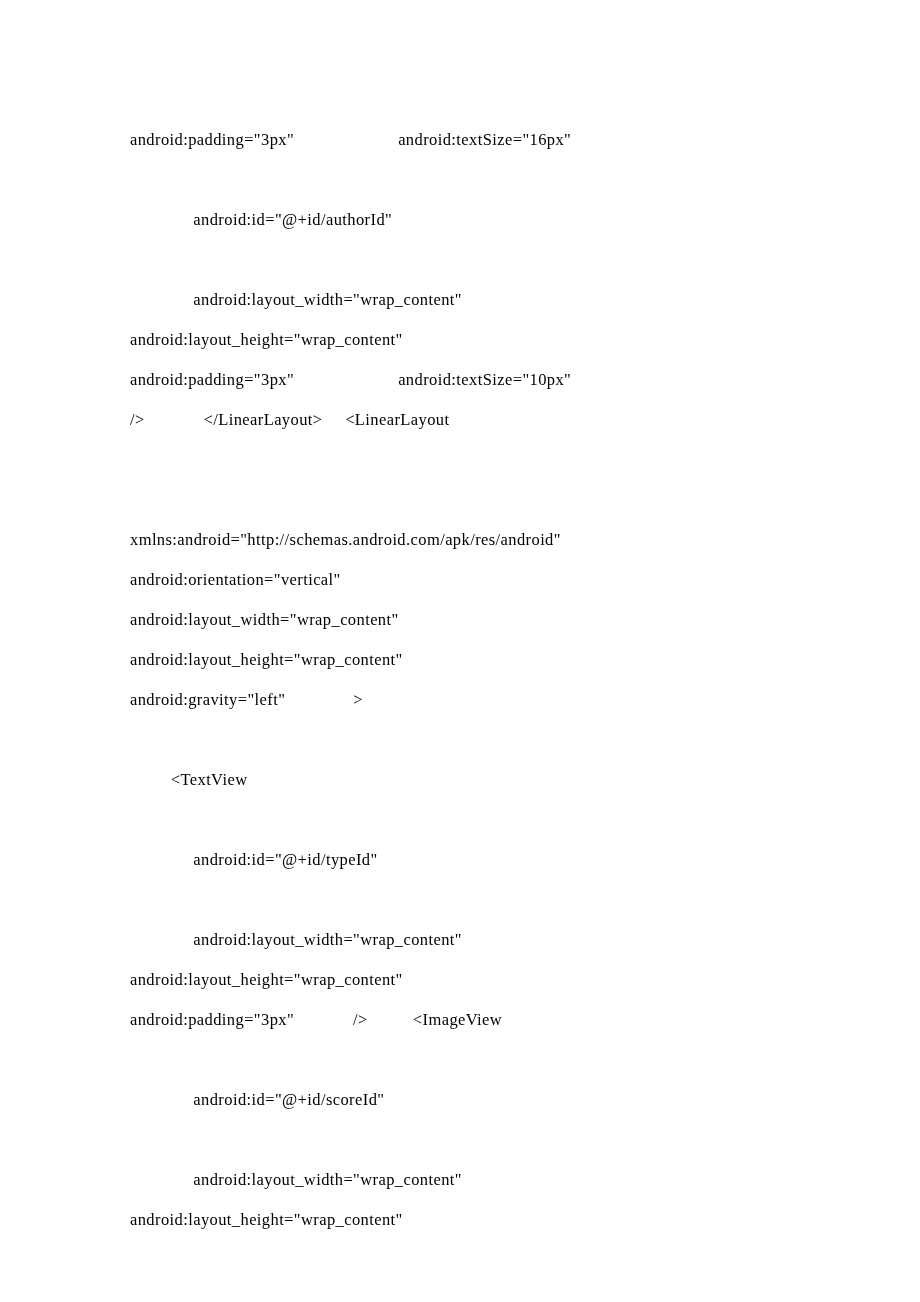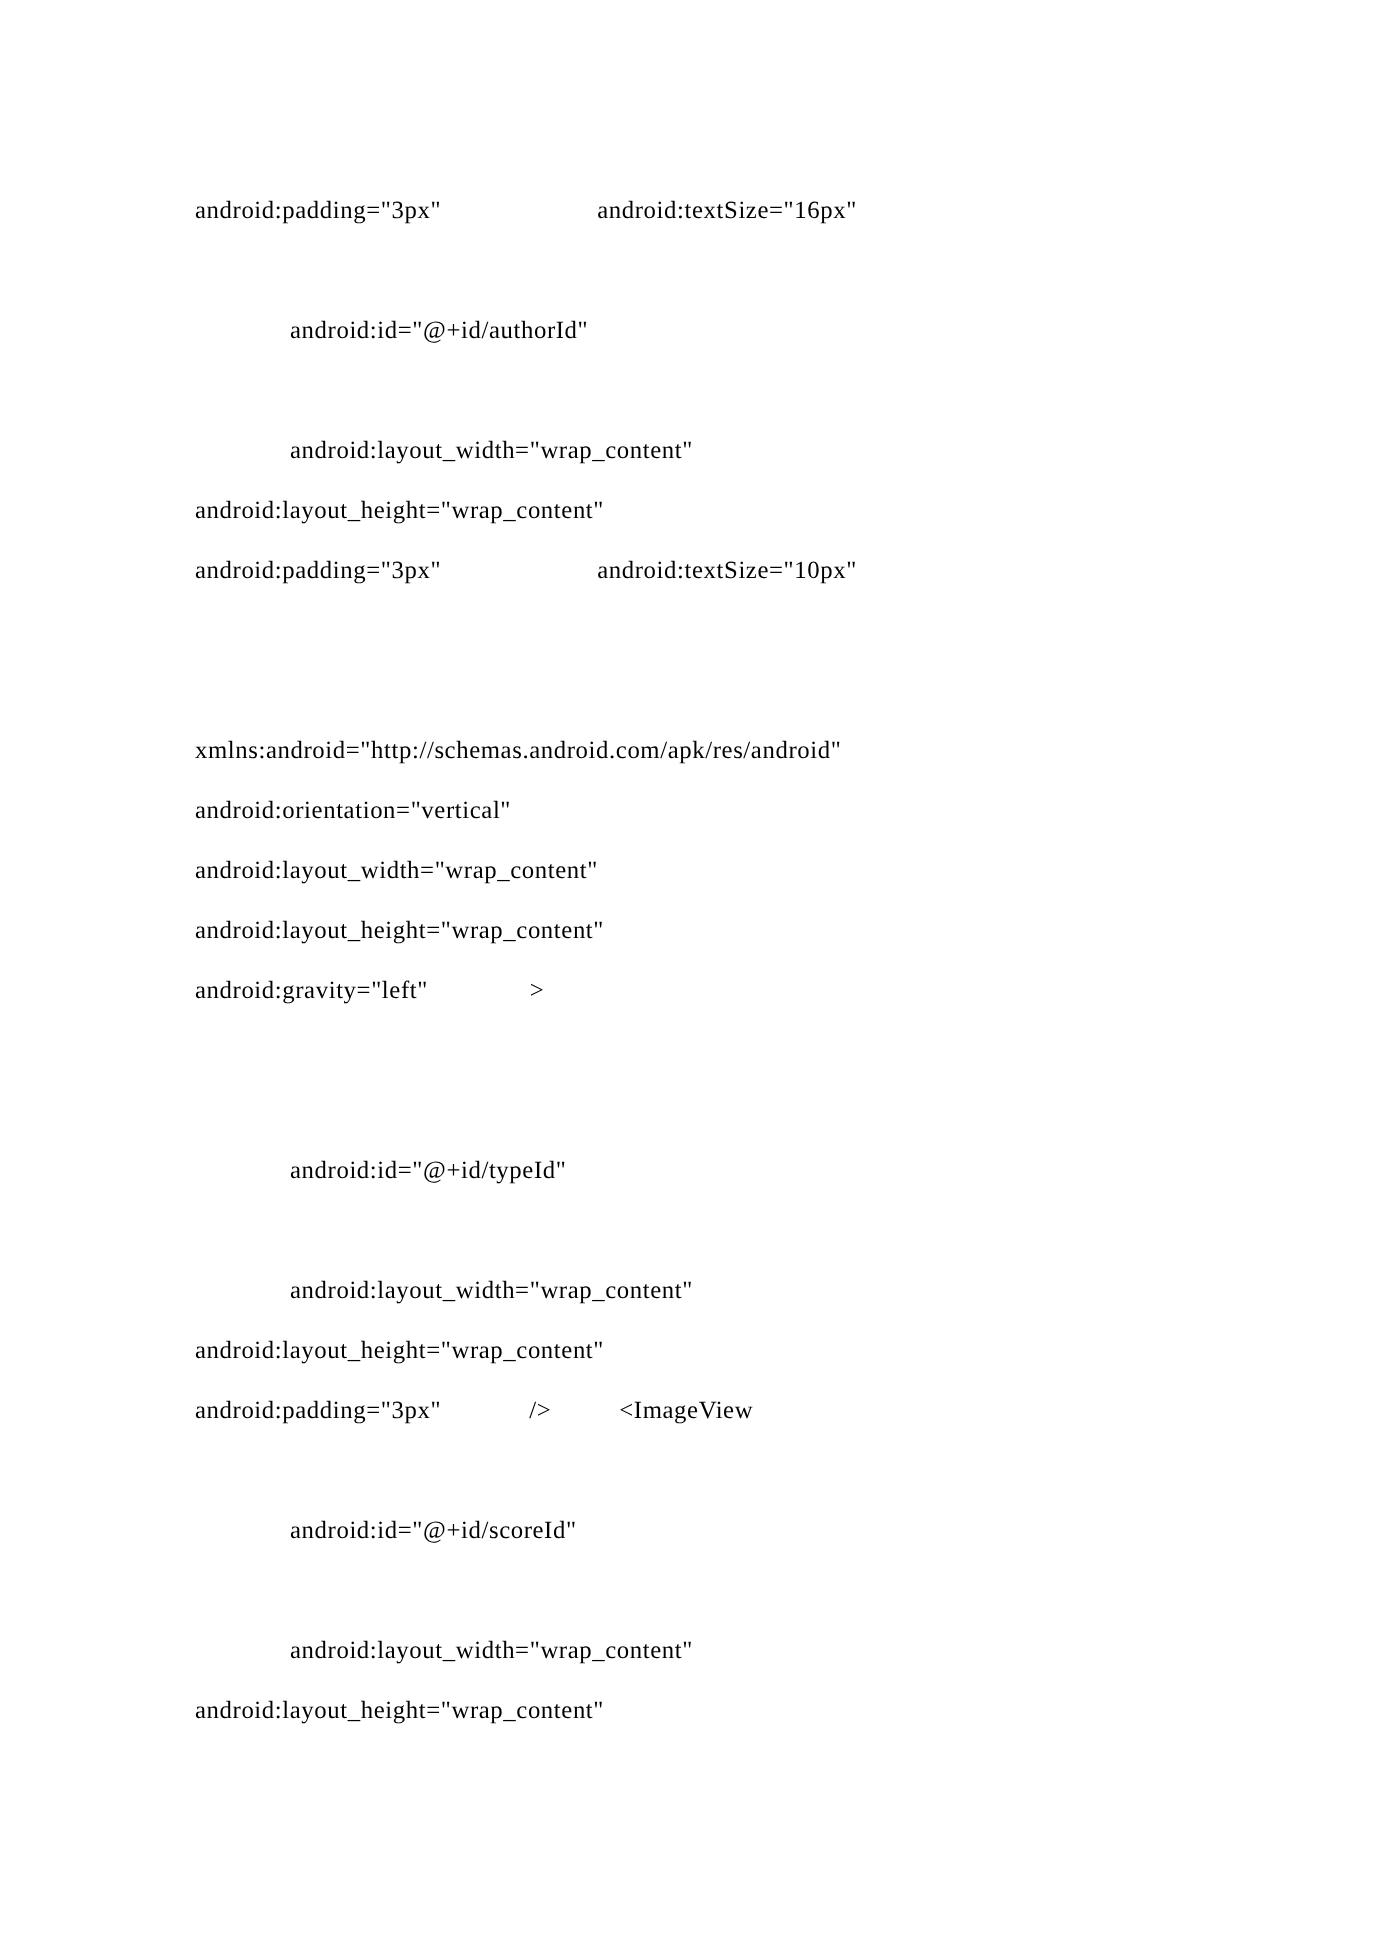--- a/index.html
+++ b/index.html
@@ -30,28 +30,30 @@
 
 <div class="page">
   <div id="code-block">
       <div class="line">android:padding="3px"                       android:textSize="16px"</div>
       <div class="blank"></div>
       <div class="line">              android:id="@+id/authorId"</div>
       <div class="blank"></div>
       <div class="line">              android:layout_width="wrap_content"</div>
       <div class="line">android:layout_height="wrap_content"</div>
       <div class="line">android:padding="3px"                       android:textSize="10px"</div>
+      <div class="line">/&gt;             &lt;/LinearLayout&gt;     &lt;LinearLayout</div>
       <div class="blank"></div>
       <div class="blank"></div>
       <div class="line">xmlns:android="http://schemas.android.com/apk/res/android"</div>
       <div class="line">android:orientation="vertical"</div>
       <div class="line">android:layout_width="wrap_content"</div>
       <div class="line">android:layout_height="wrap_content"</div>
       <div class="line">android:gravity="left"               &gt;</div>
       <div class="blank"></div>
+      <div class="line">         &lt;TextView</div>
       <div class="blank"></div>
       <div class="line">              android:id="@+id/typeId"</div>
       <div class="blank"></div>
       <div class="line">              android:layout_width="wrap_content"</div>
       <div class="line">android:layout_height="wrap_content"</div>
       <div class="line">android:padding="3px"             /&gt;          &lt;ImageView</div>
       <div class="blank"></div>
       <div class="line">              android:id="@+id/scoreId"</div>
       <div class="blank"></div>
       <div class="line">              android:layout_width="wrap_content"</div>

